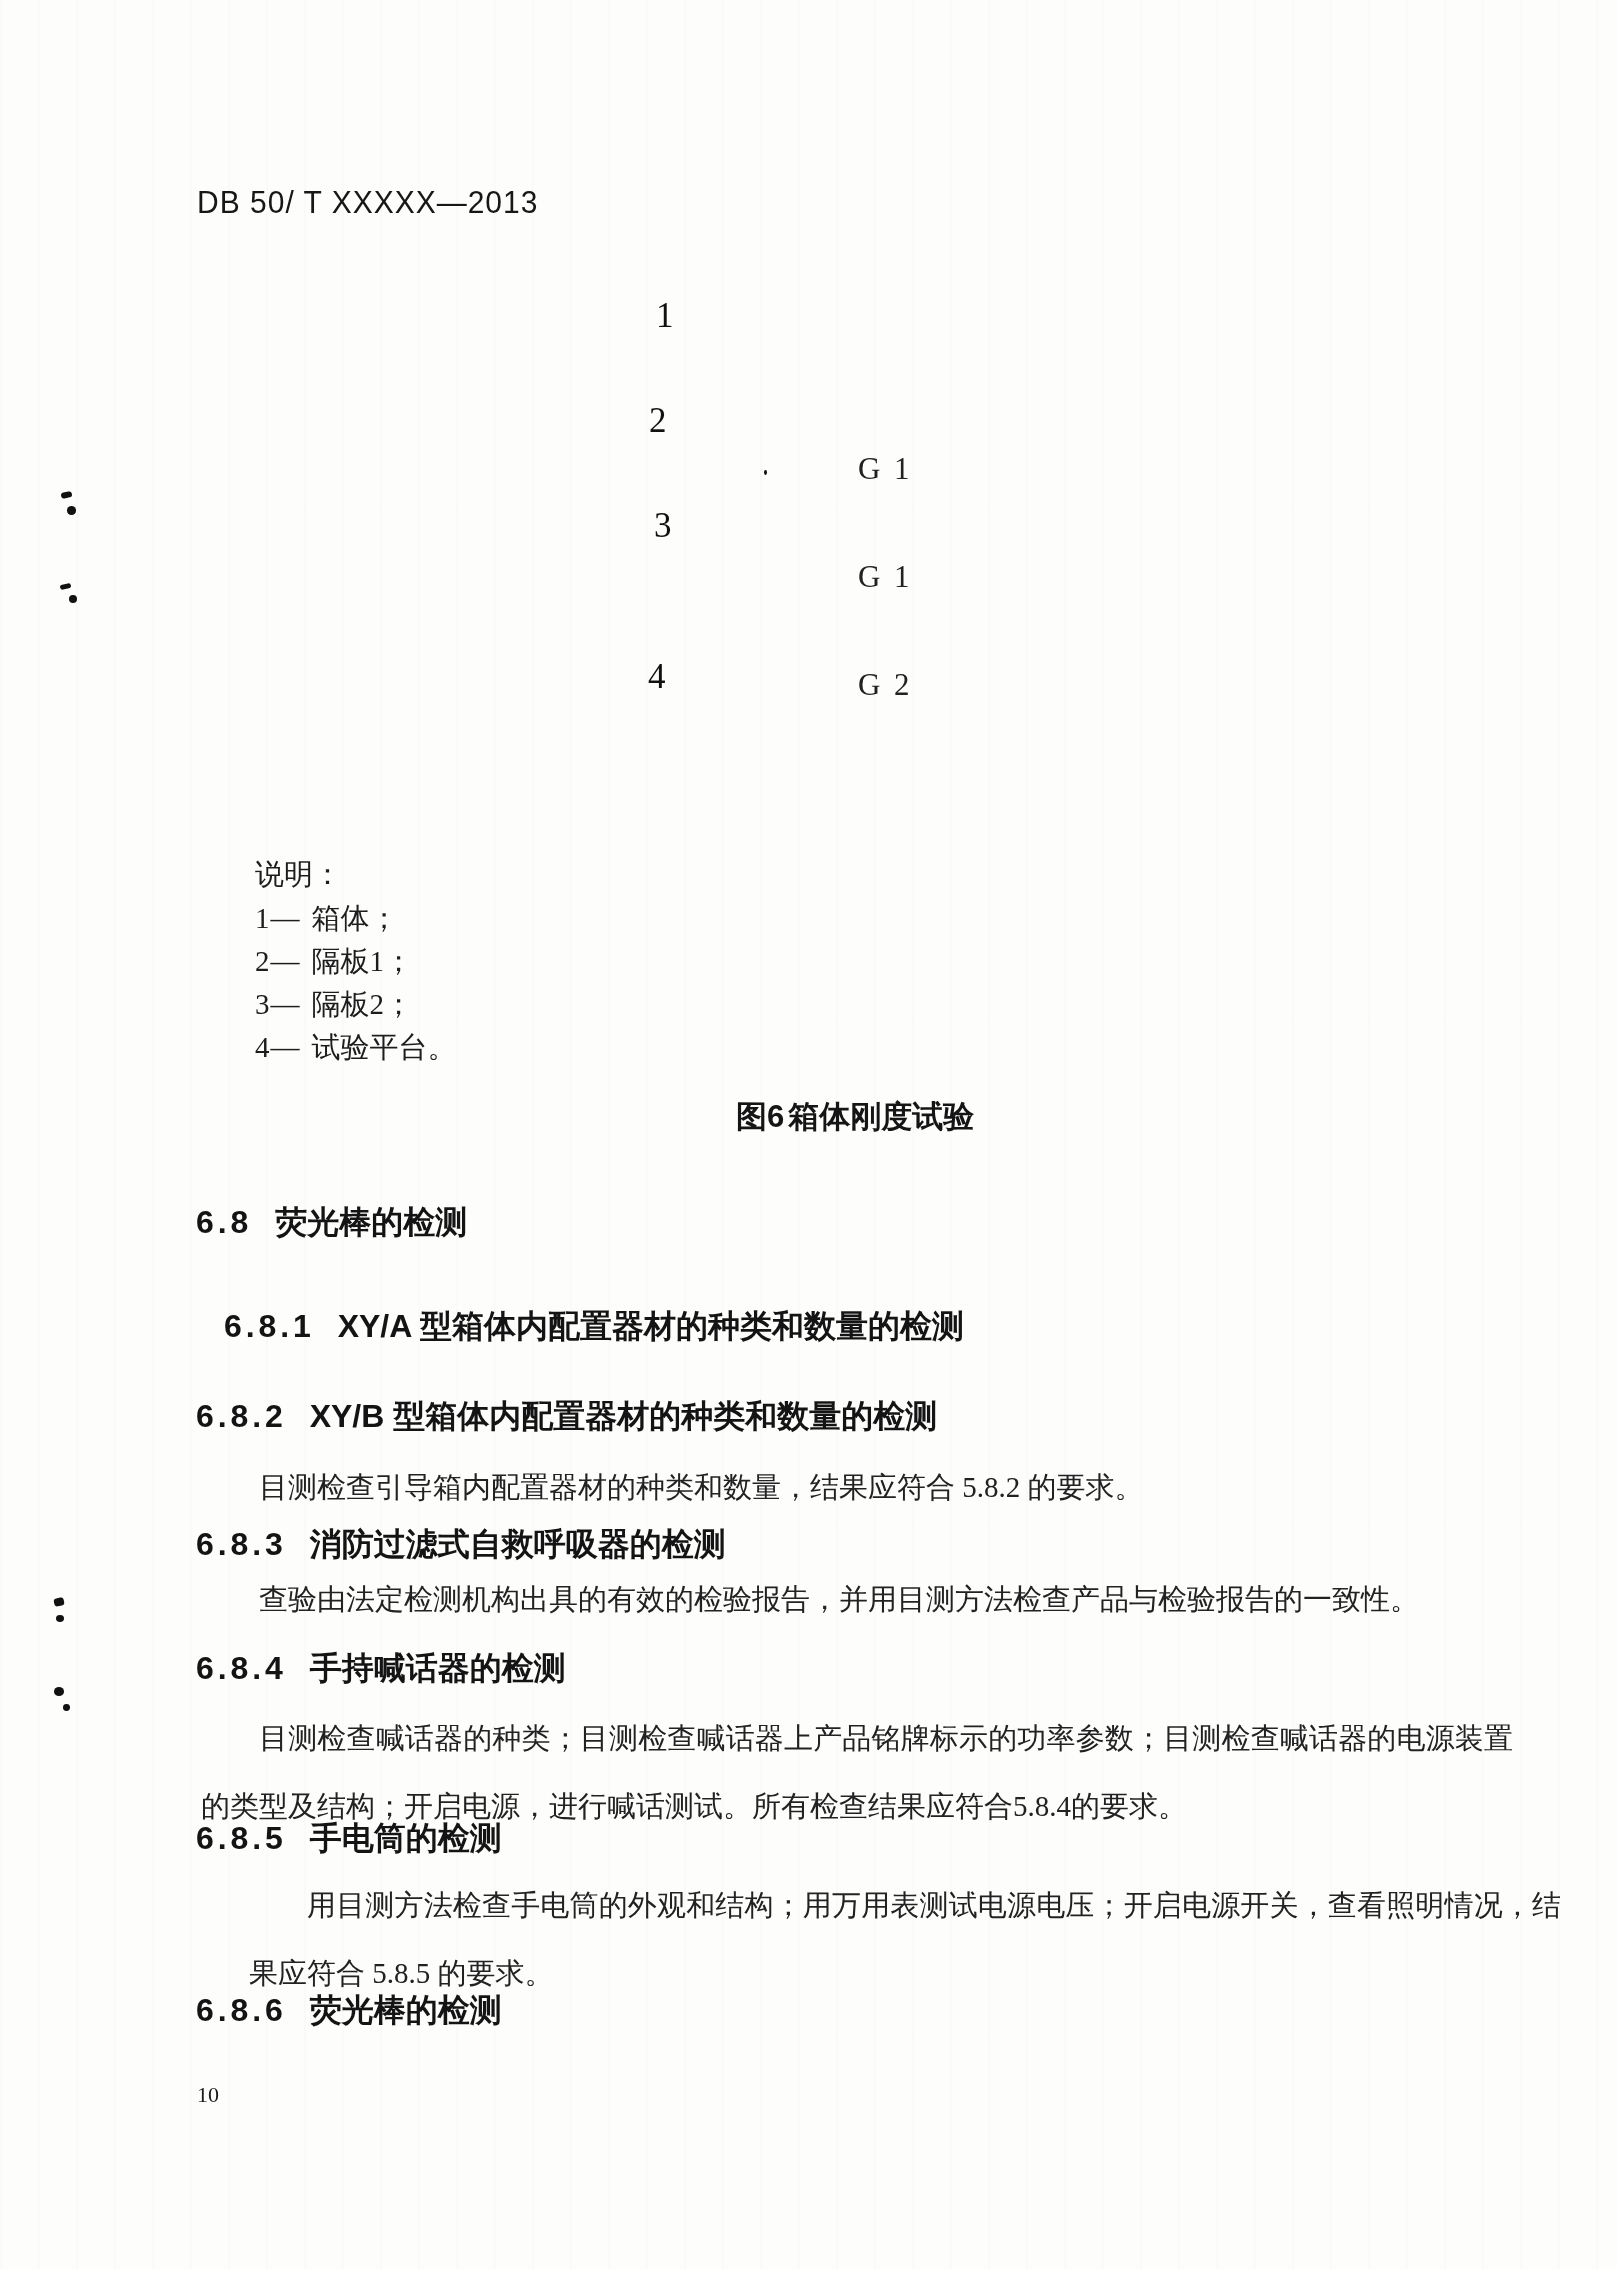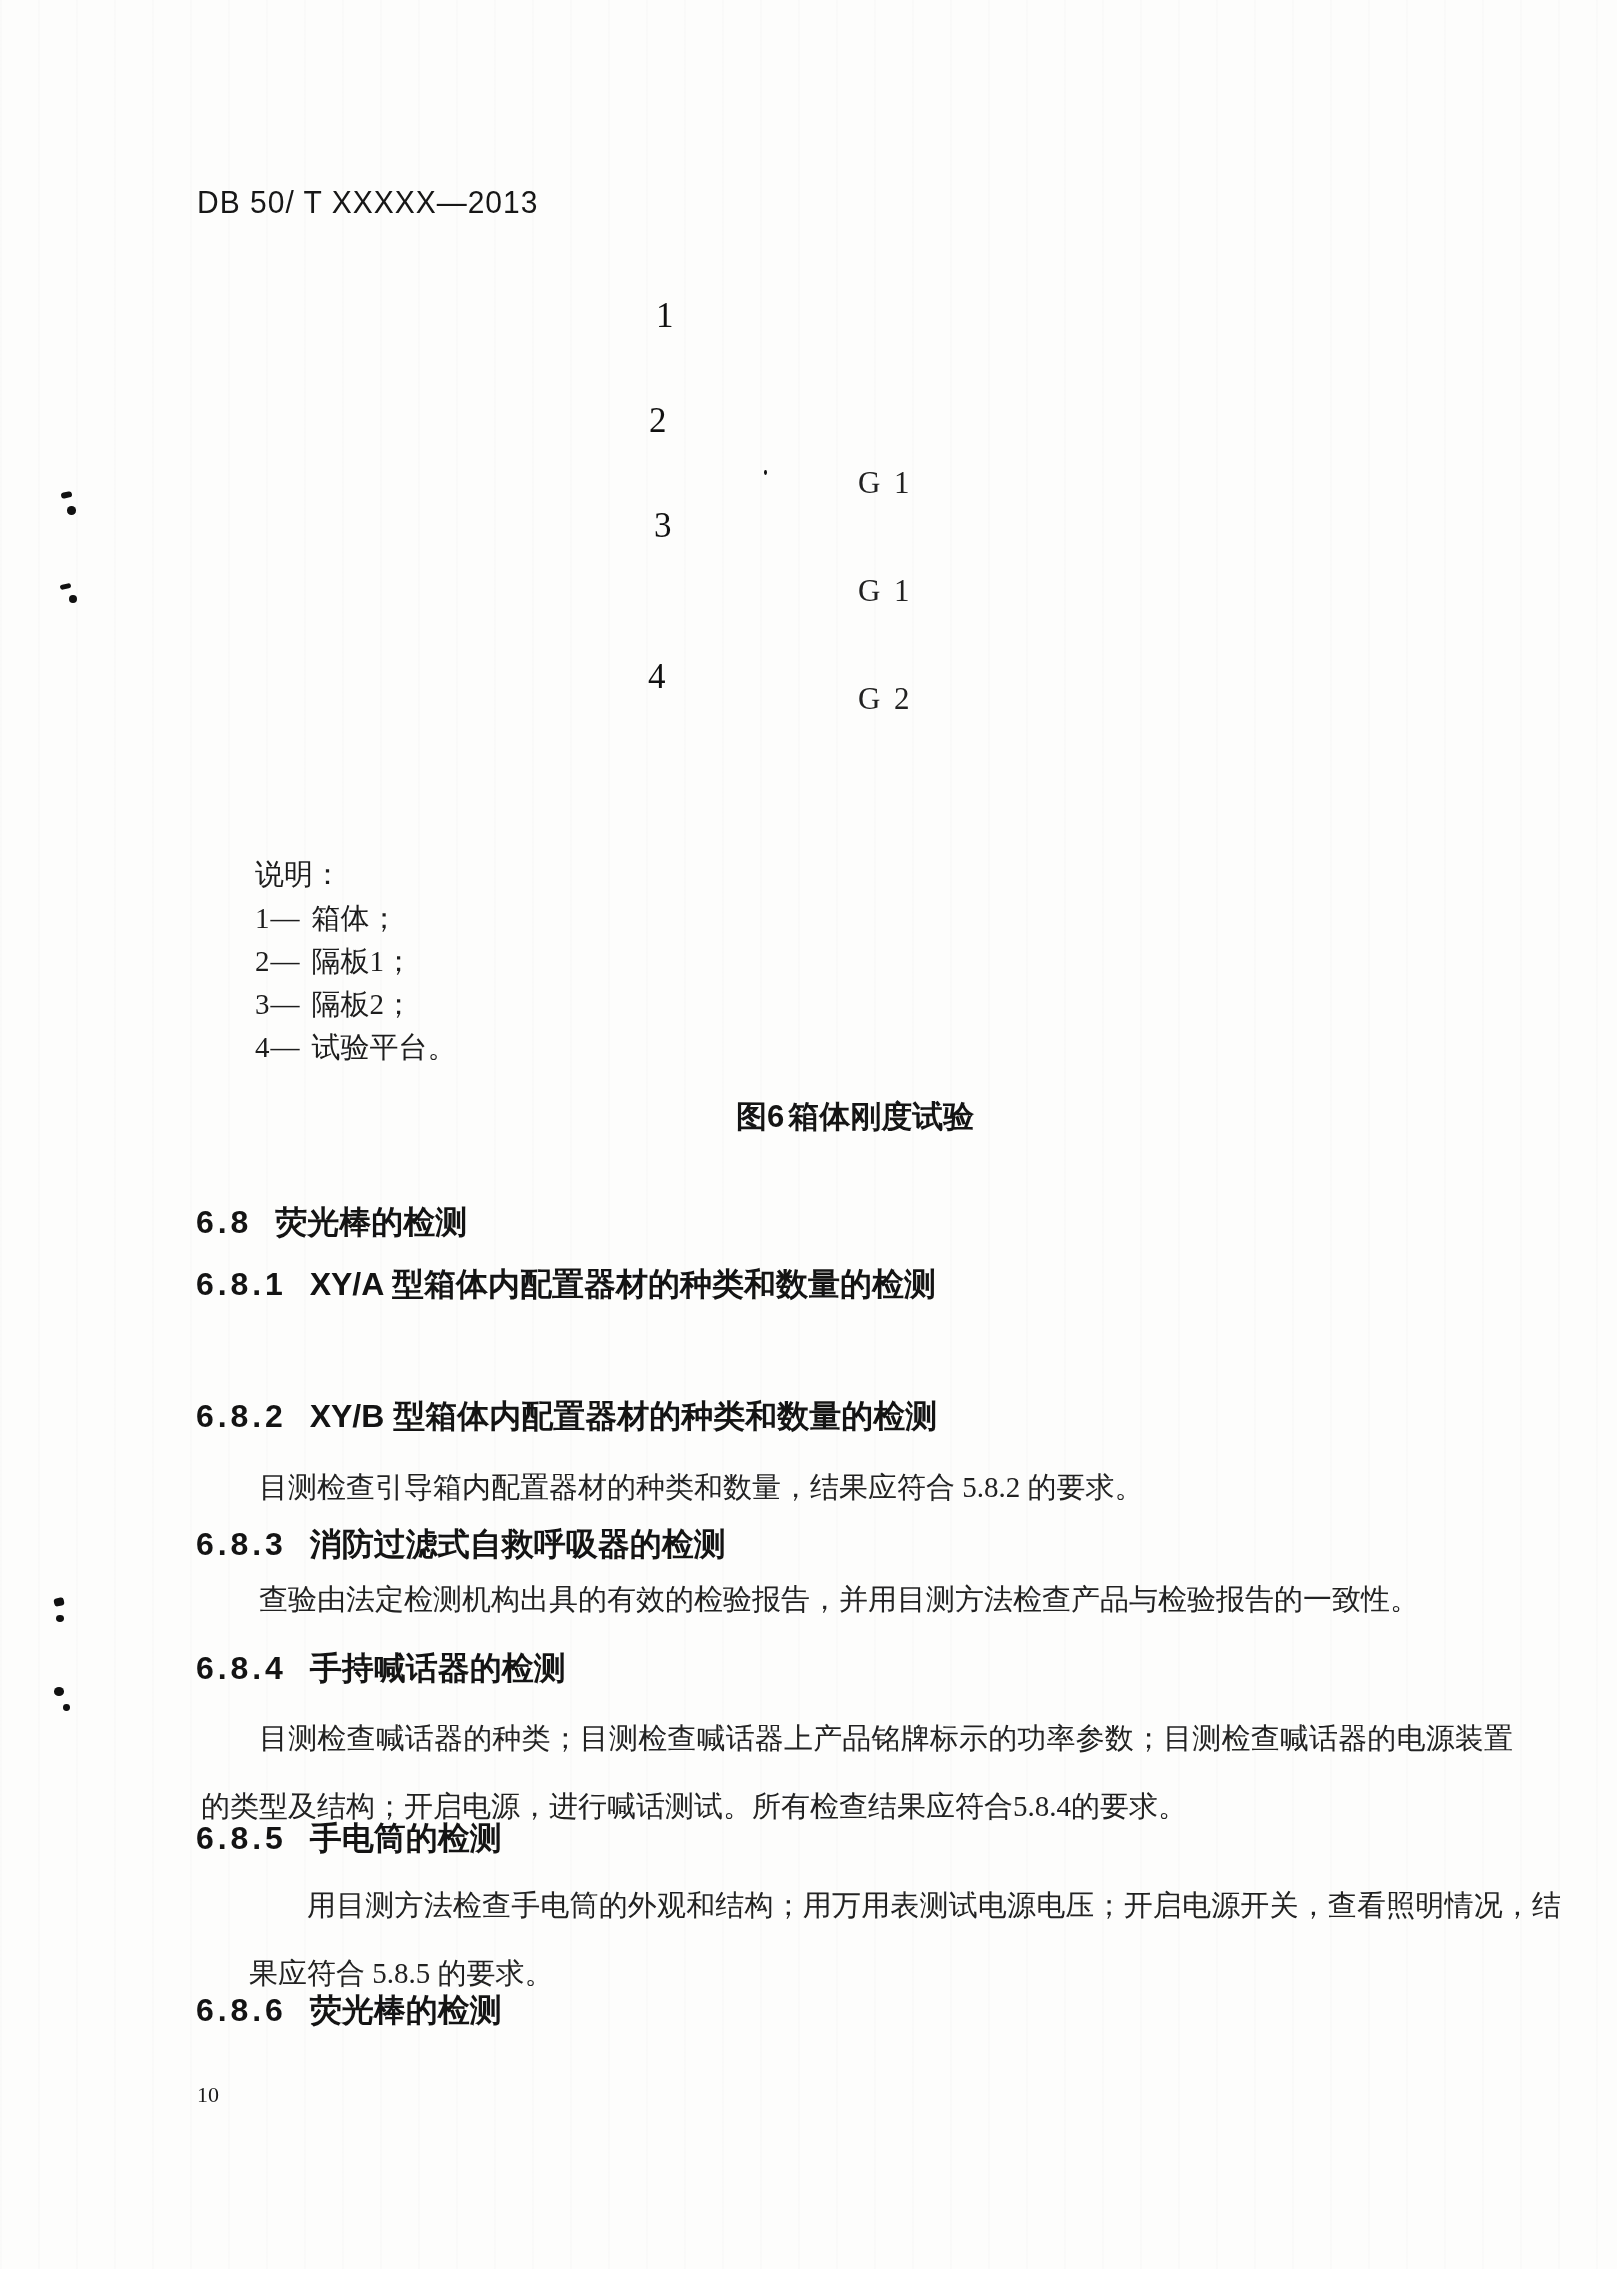--- a/index.html
+++ b/index.html
@@ -23,21 +23,21 @@
   }
   
   .callout{
     position:absolute;
     font-family:"Liberation Serif","DejaVu Serif",serif;
     font-size:35px;line-height:35px;color:#111;
   }
   .gload{
     position:absolute;
     font-family:"Liberation Serif","DejaVu Serif",serif;
-    font-size:31px;line-height:31px;letter-spacing:2.9px;color:#222;margin-top:14px;
+    font-size:31px;line-height:31px;letter-spacing:2.9px;color:#222;
   }
   
   .legend{
     position:absolute;left:255px;top:844px;
     font-size:29px;color:#1d1d1d;
   }
   .legend-title{height:45px;line-height:45px;margin-top:8px;}
   .legend-row{height:43px;line-height:43px;white-space:nowrap;}
   .legend-row .dash{margin-left:1px;}
   .legend-row .lbl{margin-left:12px;}
@@ -108,21 +108,21 @@
   </div>
 
   <div class="caption">
     <span class="cap-num">图6</span><span class="cap-title">箱体刚度试验</span>
   </div>
 
   <div class="sec-head" style="top:1203px;">
     <span class="sec-num">6.8</span><span>荧光棒的检测</span>
   </div>
 
-  <div class="sec-head" style="top:1265px;">
+  <div class="sec-head" style="top:1307px;margin-left:28px;">
     <span class="sec-num">6.8.1</span><span>XY/A 型箱体内配置器材的种类和数量的检测</span>
   </div>
 
   <div class="sec-head" style="top:1397px;">
     <span class="sec-num">6.8.2</span><span>XY/B 型箱体内配置器材的种类和数量的检测</span>
   </div>
   <div class="para single" style="top:1466px;">目测检查引导箱内配置器材的种类和数量，结果应符合 5.8.2 的要求。</div>
 
   <div class="sec-head" style="top:1525px;">
     <span class="sec-num">6.8.3</span><span>消防过滤式自救呼吸器的检测</span>

